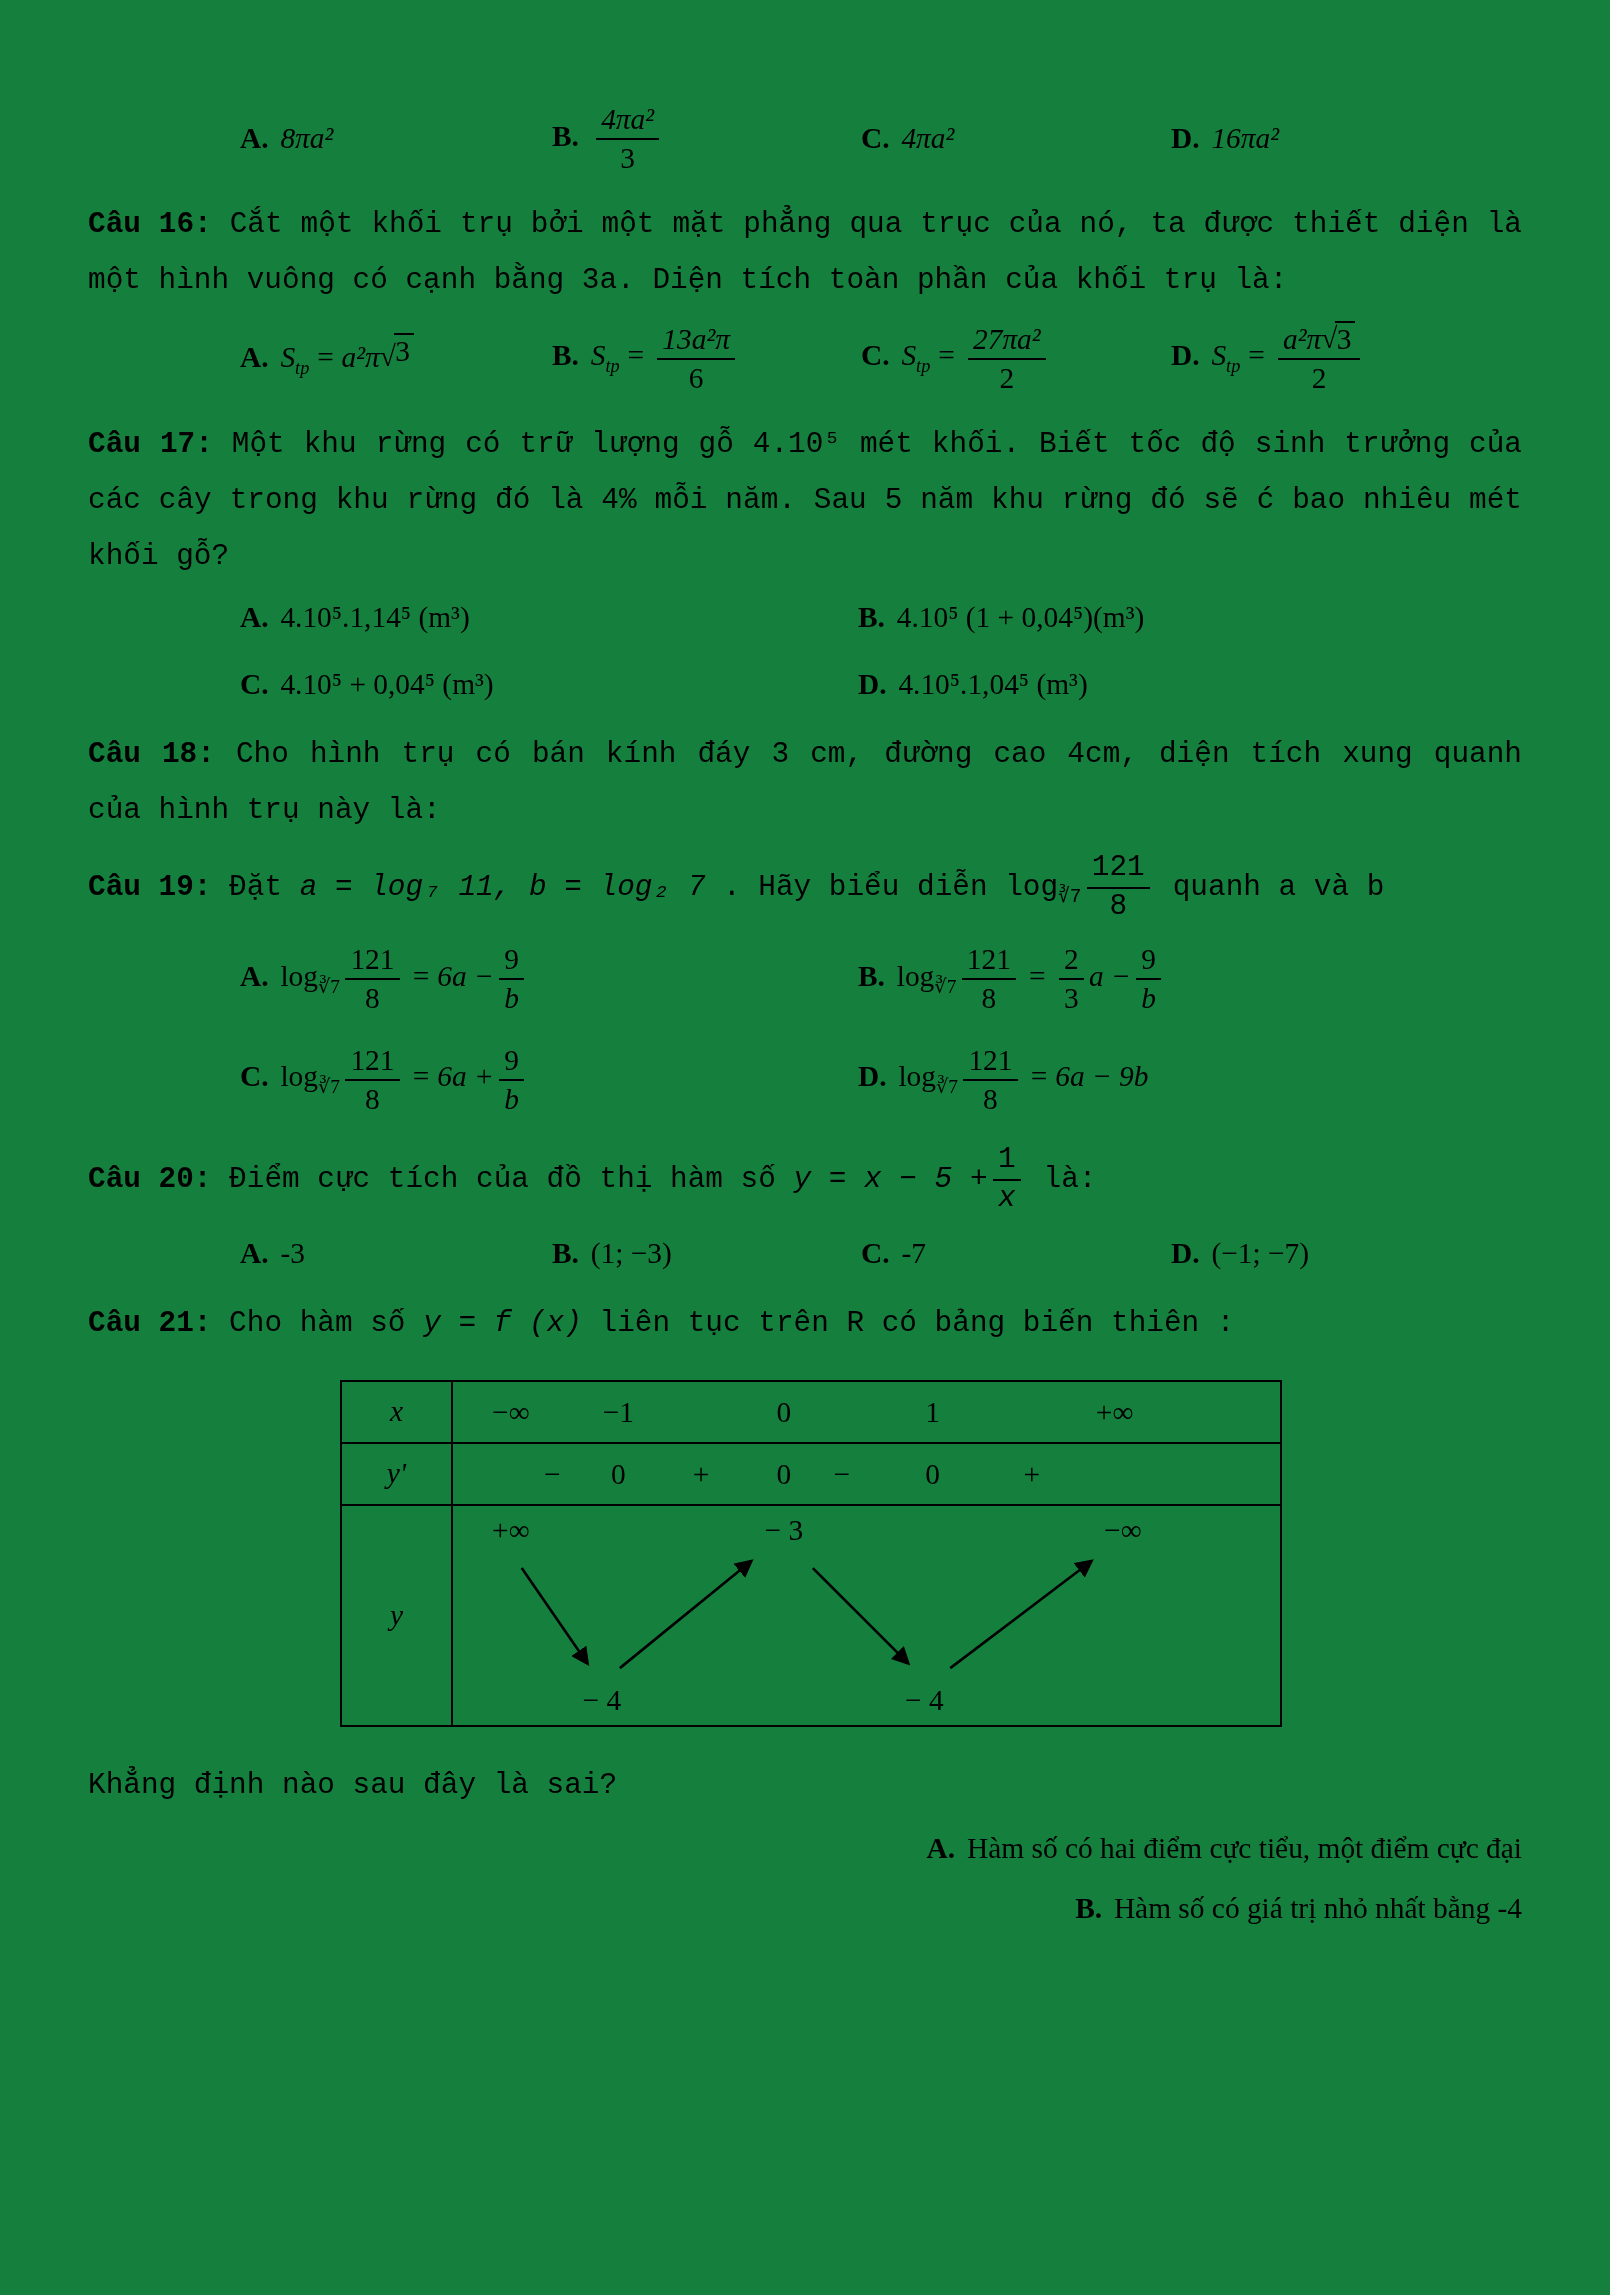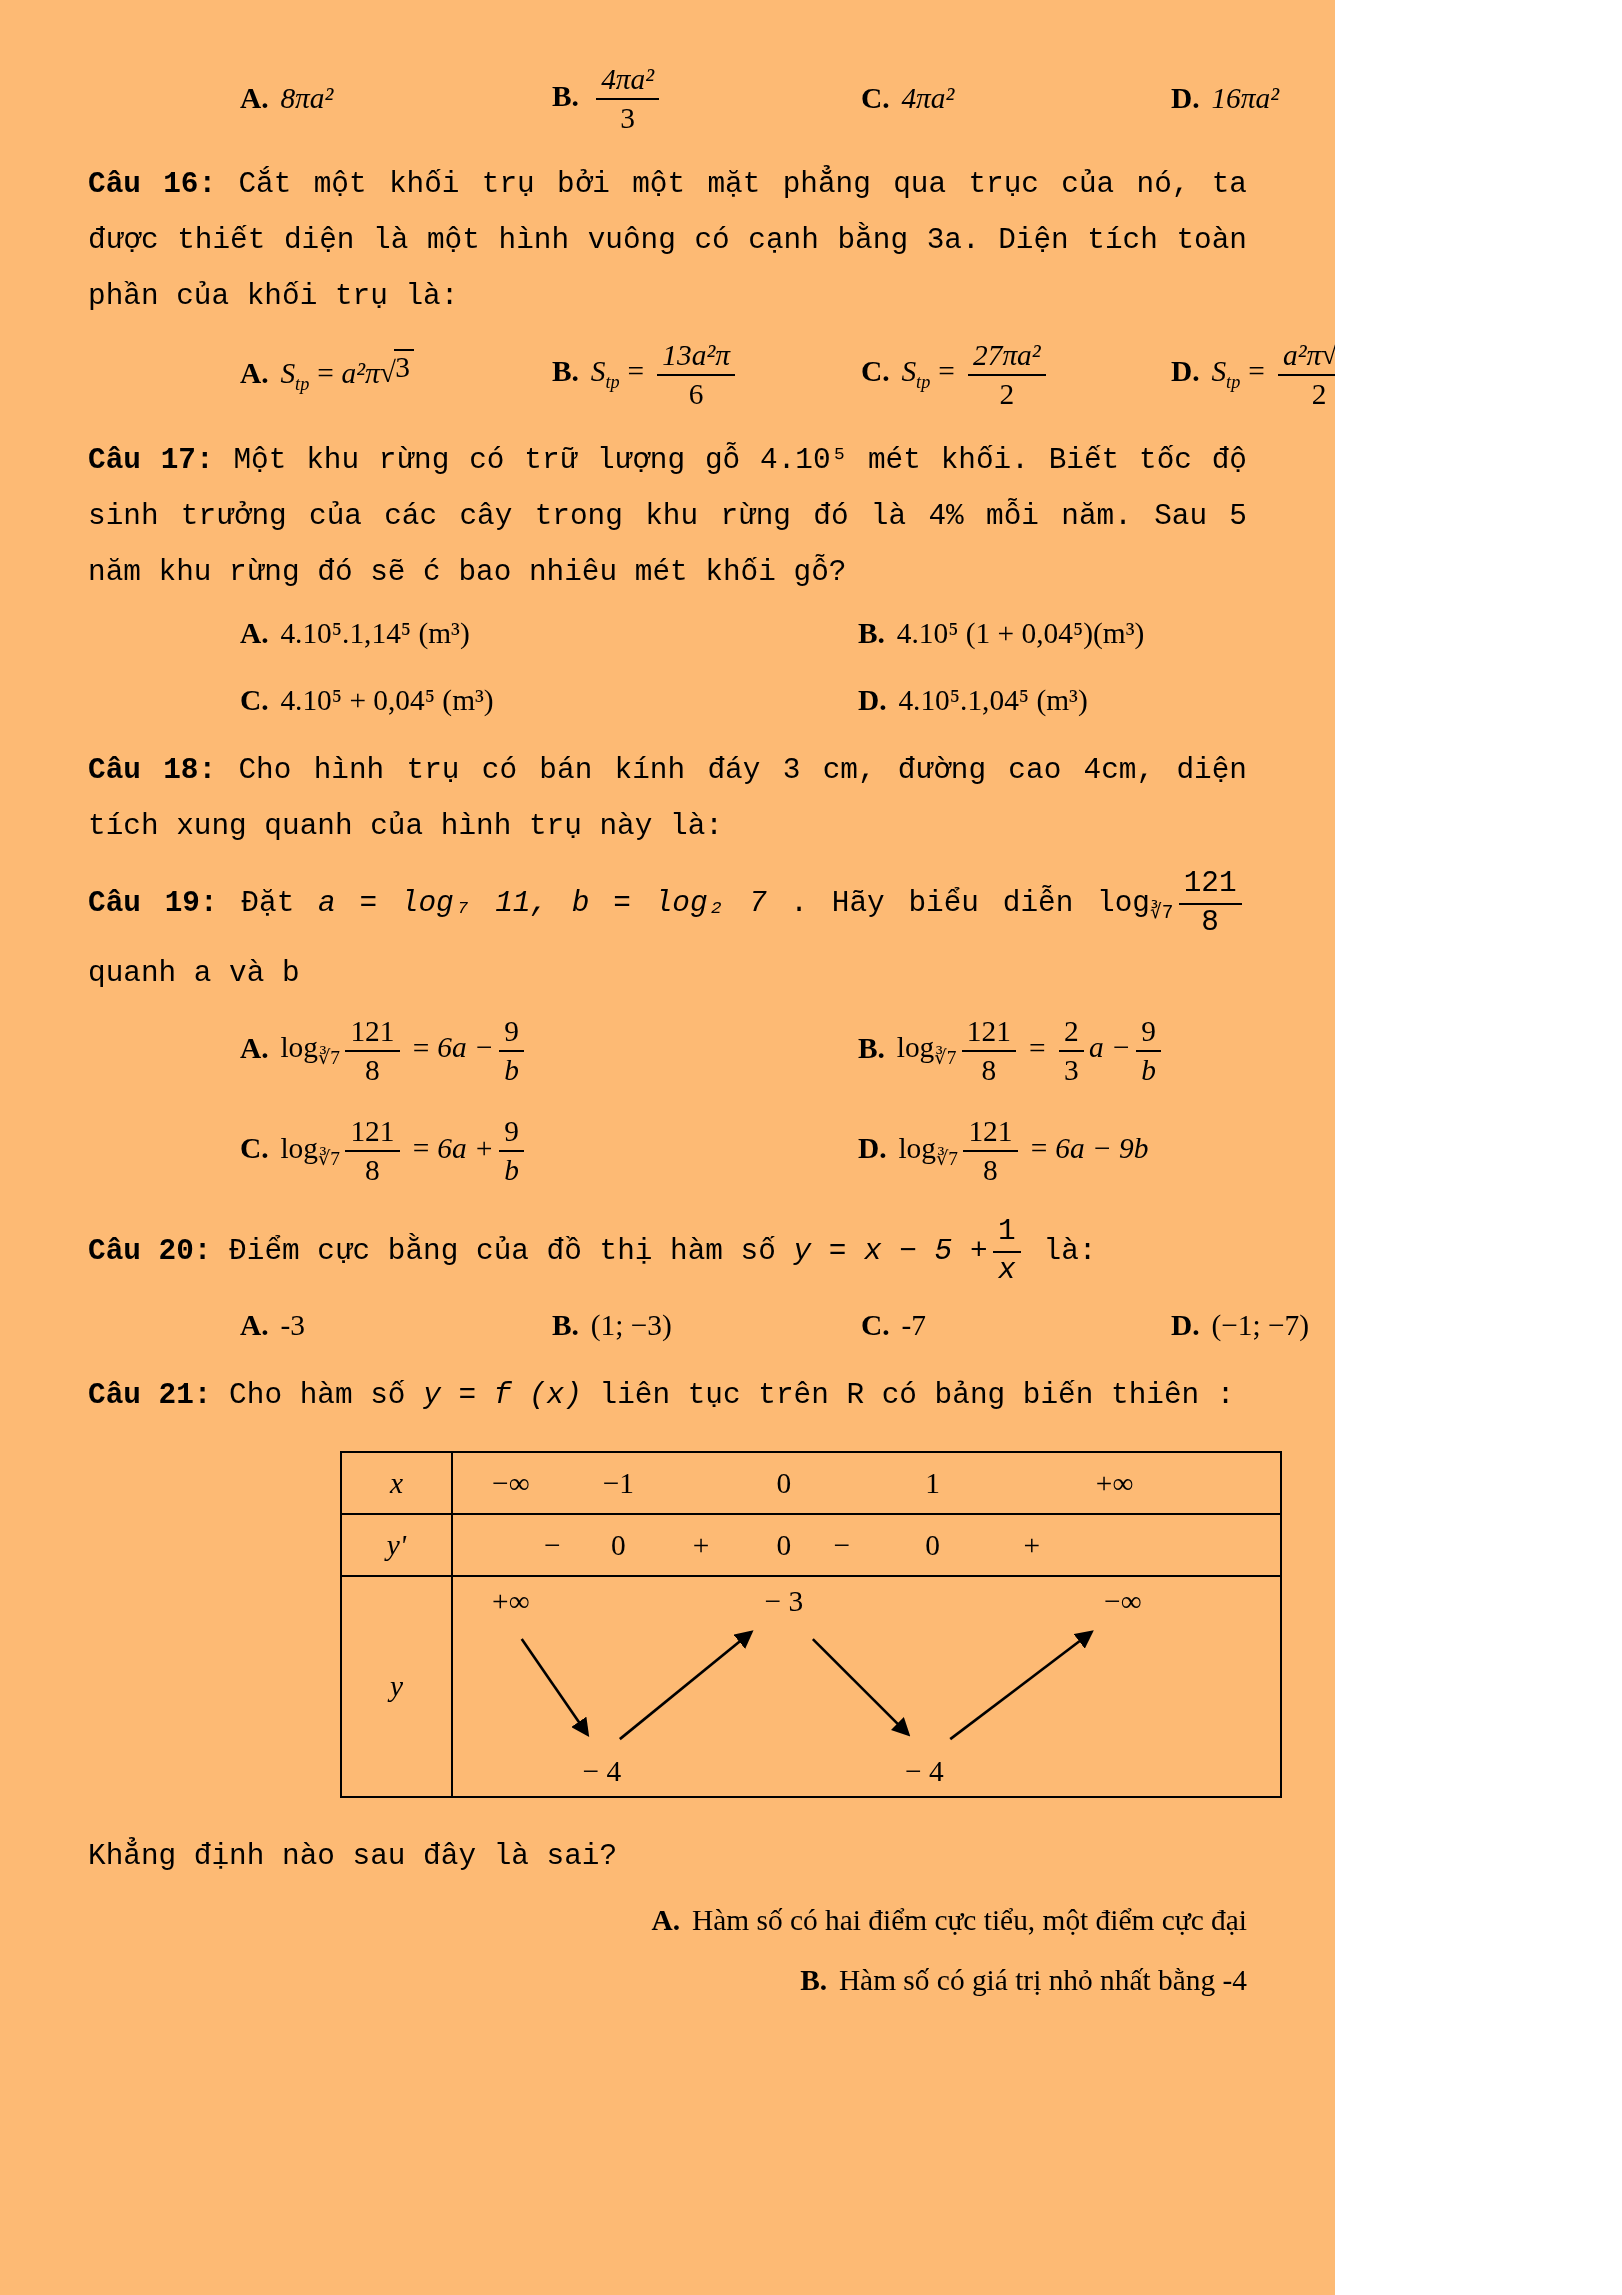--- a/index.html
+++ b/index.html
@@ -1,20 +1,20 @@
 <!DOCTYPE html>
 <html style="font-size:10.5px"><head>
 <meta charset="utf-8">
 <style>
   html,body{margin:0;padding:0;background:#ffffff;}
   .page{
-    position:relative;width:1335px;height:2295px;background:#fdba74;
+    position:relative;width:1610px;height:2295px;background:#15803d;
     font-family:"Liberation Serif","DejaVu Serif",serif;
     font-size:29.4px;color:#000;
-    padding:52px 88px 0 88px;box-sizing:border-box;overflow:hidden;
+    padding:92px 88px 0 88px;box-sizing:border-box;overflow:hidden;
   }
   .para{margin:0 0 7.9px 0;text-align:justify;line-height:1.9;font-family:Liberation Mono, monospace;}
   .qtitle{font-weight:bold;}
   .it{font-style:italic;}
   .opts{display:grid;align-items:center;padding-left:152px;margin:5.2px 0 17px 0;}
   .opts-4{grid-template-columns:312px 309px 310px 1fr;}
   .opts-2{grid-template-columns:618px 1fr;}
   .opt{white-space:nowrap;line-height:1.7;}
   .olabel{font-weight:bold;margin-right:11.8px;}
   .frac{display:inline-flex;flex-direction:column;text-align:center;vertical-align:middle;margin:3.9px 5.2px;}
@@ -160,21 +160,21 @@
         </span>
     </div>
     <div class="opt">
       <b class="olabel">D.</b><span>log</span><sub class="logbase">∛7</sub><span class="frac">
           <span class="fnum">121</span>
           <span class="fden">8</span>
         </span><span class="eq">=</span><span class="it">6a − 9b</span>
     </div>
   </div>
 
-  <p class="para"><b class="qtitle">Câu 20:</b> <span>Điểm cực bằng của đồ thị hàm số </span><span class="it">y = x − 5 +</span><span class="frac">
+  <p class="para"><b class="qtitle">Câu 20:</b> <span>Điểm cực tích của đồ thị hàm số </span><span class="it">y = x − 5 +</span><span class="frac">
         <span class="fnum">1</span>
         <span class="fden it">x</span>
       </span><span> là:</span></p>
   <div class="opts opts-4">
     <div class="opt">
       <b class="olabel">A.</b><span>-3</span>
     </div>
     <div class="opt">
       <b class="olabel">B.</b><span>(1; −3)</span>
     </div>

